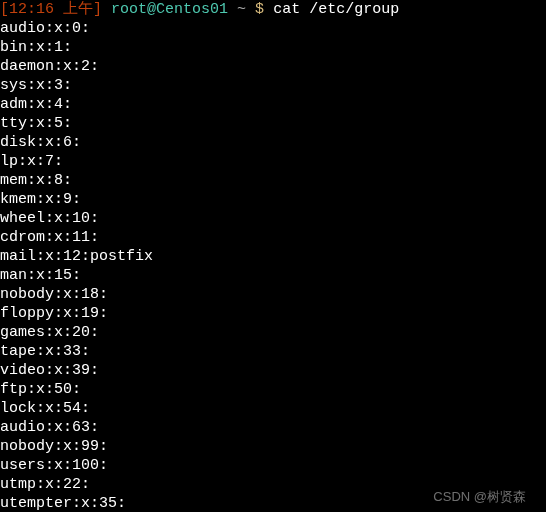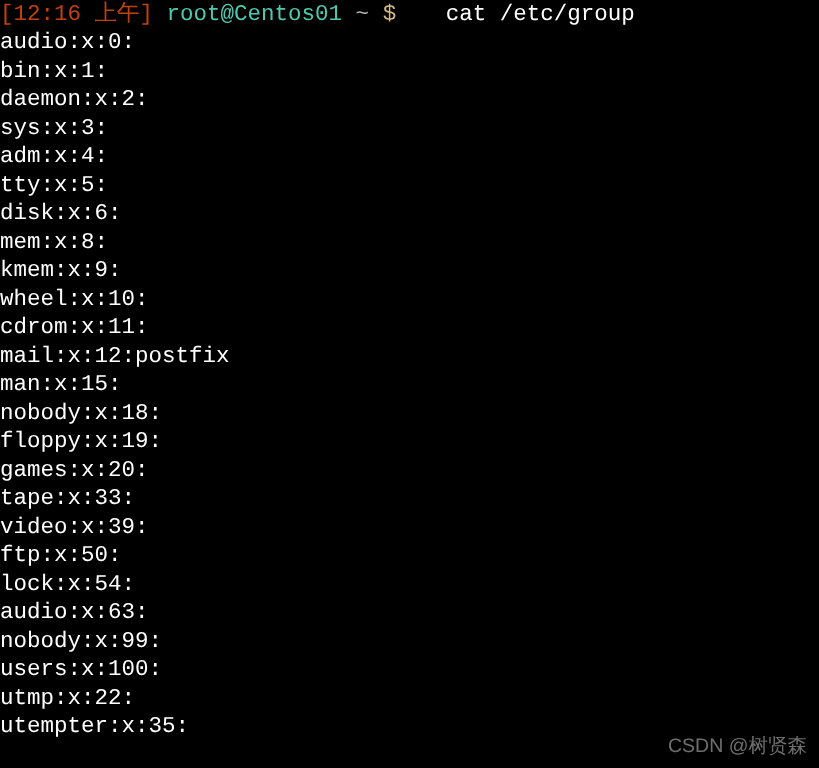--- a/index.html
+++ b/index.html
@@ -31,47 +31,47 @@
       color: #4ec9b0;
     }
     .path {
       color: #b0b0b0;
     }
     .dollar {
       color: #d7ba7d;
     }
     .command {
       color: #fff;
-      margin-left: 24px;
     }
     .output {
       color: #fff;
     }
     .watermark {
       position: absolute;
       bottom: 6px;
-      right: 8px;
+      right: 20px;
       color: rgba(200,200,200,0.55);
       font-family: sans-serif;
       font-size: 13px;
     }
   </style>
 </head>
 <body>
 
 <div class="terminal">
   <div class="line"><span class="time">[12:16 上午]</span> <span class="user-host">root@Centos01</span> <span class="path">~</span> <span class="dollar">$</span> <span class="command">cat /etc/group</span></div>
   <div id="output-container">
       <div class="line output">audio:x:0:</div>
       <div class="line output">bin:x:1:</div>
       <div class="line output">daemon:x:2:</div>
       <div class="line output">sys:x:3:</div>
       <div class="line output">adm:x:4:</div>
       <div class="line output">tty:x:5:</div>
       <div class="line output">disk:x:6:</div>
+      <div class="line output">lp:x:7:</div>
       <div class="line output">mem:x:8:</div>
       <div class="line output">kmem:x:9:</div>
       <div class="line output">wheel:x:10:</div>
       <div class="line output">cdrom:x:11:</div>
       <div class="line output">mail:x:12:postfix</div>
       <div class="line output">man:x:15:</div>
       <div class="line output">nobody:x:18:</div>
       <div class="line output">floppy:x:19:</div>
       <div class="line output">games:x:20:</div>
       <div class="line output">tape:x:33:</div>

